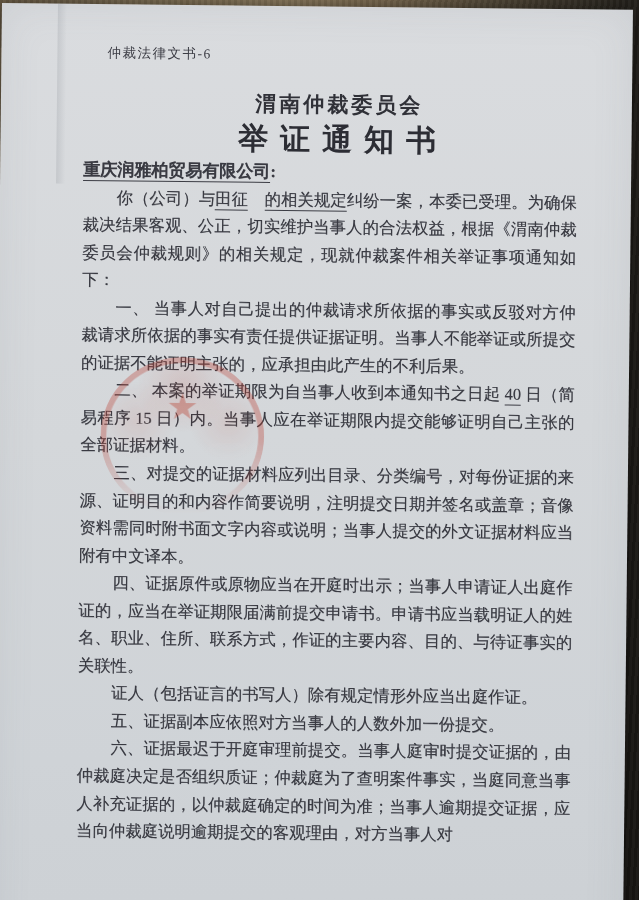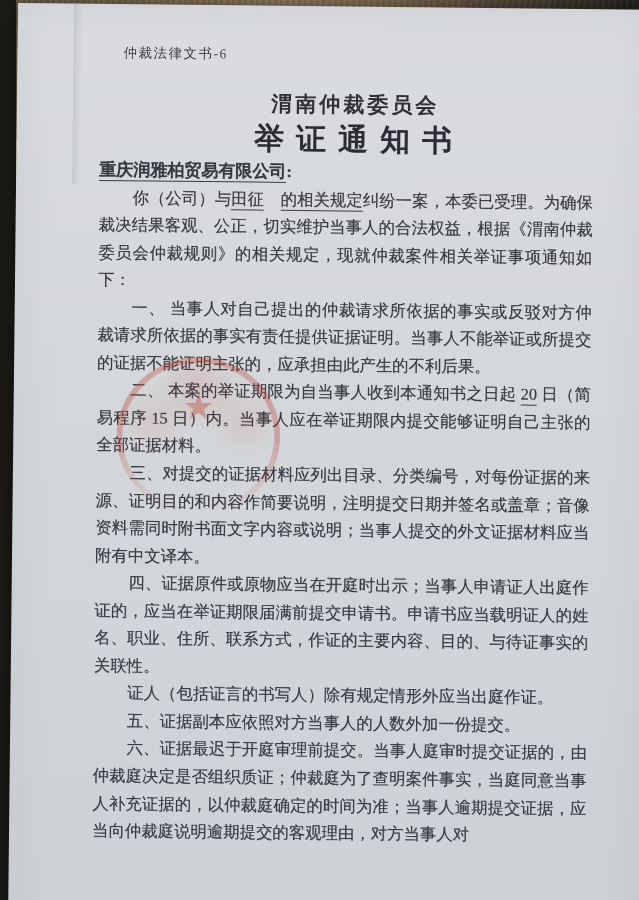--- a/index.html
+++ b/index.html
@@ -10,21 +10,20 @@
     overflow: hidden;
     background: #1c1a17;
     font-family: "Liberation Serif", "DejaVu Serif", serif;
   }
   .desk {
     position: absolute;
     inset: 0;
     background:
       repeating-linear-gradient(93deg, rgba(0,0,0,0.06) 0 3px, rgba(255,255,255,0.03) 3px 6px),
       linear-gradient(97deg, #6a5c46 0%, #86765a 38%, #75654c 52%, #4a4133 68%, #24211c 84%, #181613 100%);
-    margin-left: 16px;
   }
   .paper {
     position: absolute;
     left: 2px;
     top: 3px;
     width: 631px;
     height: 950px;
     transform: rotate(0.62deg);
     transform-origin: 0 0;
     background: linear-gradient(178deg, #dadcdf 0%, #d4d7da 45%, #cfd3d7 78%, #ccd0d4 100%);
@@ -130,21 +129,21 @@
 
     <h1 class="doc-title">举证通知书</h1>
 
     <div class="body-text">
       <div class="para addressee-line">
         <span class="u">重庆润雅柏贸易有限公司</span><span>:</span>
       </div>
 
     <div class="para indent"><span>你（公司）与</span><span class="u">田征</span><span>　</span><span class="u">的相关规定</span><span>纠纷一案，本委已受理。为确保裁决结果客观、公正，切实维护当事人的合法权益，根据《渭南仲裁委员会仲裁规则》的相关规定，现就仲裁案件相关举证事项通知如下：</span></div>
         <div class="para indent"><span>一、 当事人对自己提出的仲裁请求所依据的事实或反驳对方仲裁请求所依据的事实有责任提供证据证明。当事人不能举证或所提交的证据不能证明主张的，应承担由此产生的不利后果。</span></div>
-        <div class="para indent"><span>二、 本案的举证期限为自当事人收到本通知书之日起 </span><span class="u">20</span><span> 日（简易程序 15 日）内。当事人应在举证期限内提交能够证明自己主张的全部证据材料。</span></div>
+        <div class="para indent"><span>二、 本案的举证期限为自当事人收到本通知书之日起 </span><span class="u">40</span><span> 日（简易程序 15 日）内。当事人应在举证期限内提交能够证明自己主张的全部证据材料。</span></div>
         <div class="para indent"><span>三、对提交的证据材料应列出目录、分类编号，对每份证据的来源、证明目的和内容作简要说明，注明提交日期并签名或盖章；音像资料需同时附书面文字内容或说明；当事人提交的外文证据材料应当附有中文译本。</span></div>
         <div class="para indent"><span>四、证据原件或原物应当在开庭时出示；当事人申请证人出庭作证的，应当在举证期限届满前提交申请书。申请书应当载明证人的姓名、职业、住所、联系方式，作证的主要内容、目的、与待证事实的关联性。</span></div>
         <div class="para indent"><span>证人（包括证言的书写人）除有规定情形外应当出庭作证。</span></div>
         <div class="para indent"><span>五、证据副本应依照对方当事人的人数外加一份提交。</span></div>
         <div class="para indent"><span>六、证据最迟于开庭审理前提交。当事人庭审时提交证据的，由仲裁庭决定是否组织质证；仲裁庭为了查明案件事实，当庭同意当事人补充证据的，以仲裁庭确定的时间为准；当事人逾期提交证据，应当向仲裁庭说明逾期提交的客观理由，对方当事人对</span></div>
       </div>
 
     <div class="stamp">
       <span class="star">★</span>
     </div>

